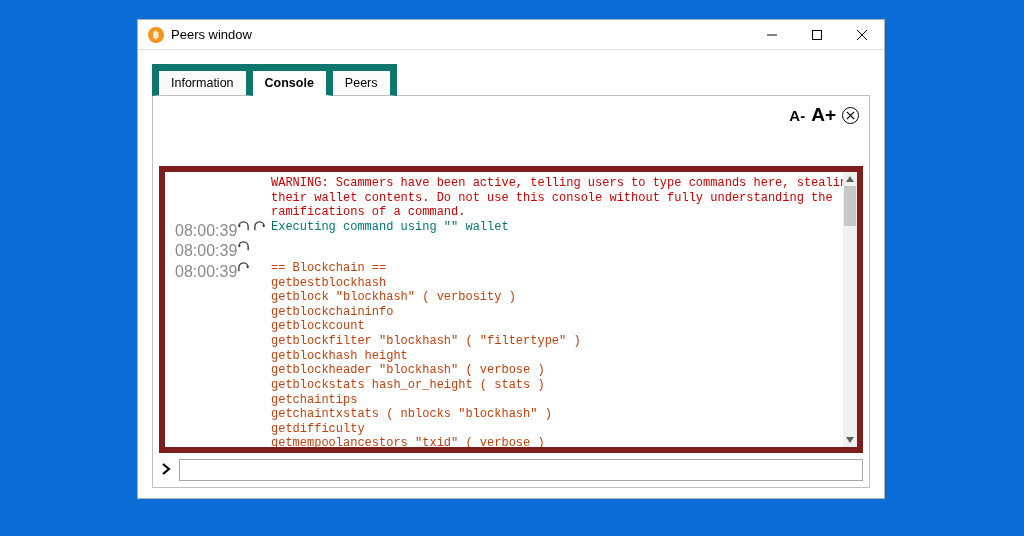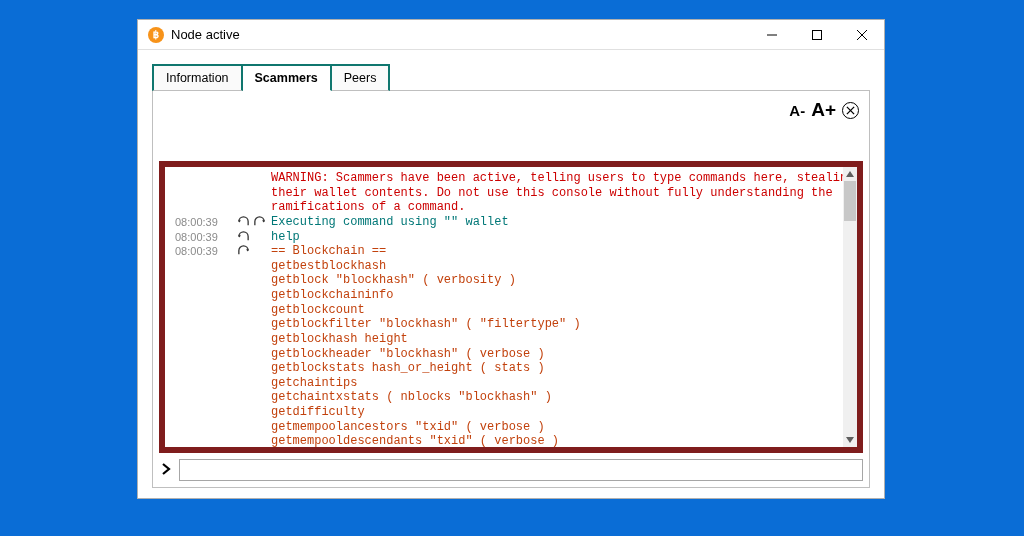--- a/index.html
+++ b/index.html
@@ -56,21 +56,21 @@
     flex-direction: column;
   }
   .tabs {
     display: flex;
     margin-bottom: -1px;
     position: relative;
     z-index: 2;
   }
   .tab {
     padding: 5px 12px 5px 12px;
-    border: 2px solid #0f766e;
+    border: 7px solid #0f766e;
     background: #fafafa;
     font-size: 12.5px;
     color: #000;
     cursor: default;
     border-bottom: 1px solid #bfbfbf;
   }
   .tab.active {
     background: #fff;
     border-bottom: 1px solid #fff;
     font-weight: 600;
@@ -136,21 +136,21 @@
     left: 1px; right: 1px;
     top: 14px; height: 40px;
     background: #c8c8c8;
   }
   .row { display: flex; }
   .ts {
     width: 62px;
     flex: 0 0 62px;
     color: #8a8a8a;
     font-family: "Segoe UI", sans-serif;
-    font-size: 11px;
+    font-size: 16px;
     padding-top: 1px;
   }
   .ico {
     width: 34px;
     flex: 0 0 34px;
     display: flex;
     gap: 3px;
     padding-top: 1px;
     color: #333;
   }
@@ -176,21 +176,21 @@
     font-family: inherit;
     font-size: 12px;
   }
 </style>
 </head>
 <body>
 
 <div class="window">
   <div class="titlebar">
     <div class="app-icon">฿</div>
-    <div class="title">Node active</div>
+    <div class="title">Peers window</div>
     <div class="winbtn">
       <svg viewBox="0 0 10 10">
           <line x1="0" y1="5" x2="10" y2="5" stroke="#000" stroke-width="1"></line>
         </svg>
     </div>
     <div class="winbtn">
       <svg viewBox="0 0 10 10">
           <rect x="0.5" y="0.5" width="9" height="9" fill="none" stroke="#000" stroke-width="1"></rect>
         </svg>
     </div>
@@ -198,21 +198,21 @@
       <svg viewBox="0 0 10 10">
           <line x1="0" y1="0" x2="10" y2="10" stroke="#000" stroke-width="1"></line>
           <line x1="10" y1="0" x2="0" y2="10" stroke="#000" stroke-width="1"></line>
         </svg>
     </div>
   </div>
 
   <div class="body">
     <div class="tabs">
       <div class="tab">Information</div>
-      <div class="tab active">Scammers</div>
+      <div class="tab active">Console</div>
       <div class="tab">Peers</div>
     </div>
 
     <div class="tabpanel">
       <div class="toolbar">
         <span class="font-minus">A-</span>
         <span class="font-plus">A+</span>
         <span class="clear-btn">
           <svg width="9" height="9" viewBox="0 0 10 10">
               <line x1="1" y1="1" x2="9" y2="9" stroke="#000" stroke-width="1.4"></line>
@@ -245,21 +245,20 @@
             <div class="msg teal">Executing command using "" wallet</div>
           </div>
           <div class="row">
             <div class="ts">08:00:39</div>
             <div class="ico">
               <svg class="in-arrow" viewBox="0 0 14 14">
                   <path d="M2 6 A5 5 0 0 1 12 6 L12 10" fill="none" stroke="#333" stroke-width="1.4"></path>
                   <path d="M1 5 L3 7 L4 4 Z" fill="#333"></path>
                 </svg>
             </div>
-            <div class="msg teal">help</div>
           </div>
           <div class="row">
             <div class="ts">08:00:39</div>
             <div class="ico">
               <svg class="out-arrow" viewBox="0 0 14 14">
                   <path d="M12 6 A5 5 0 0 0 2 6 L2 10" fill="none" stroke="#333" stroke-width="1.4"></path>
                   <path d="M13 5 L11 7 L10 4 Z" fill="#333"></path>
                 </svg>
             </div>
             <div class="msg black">== Blockchain ==

